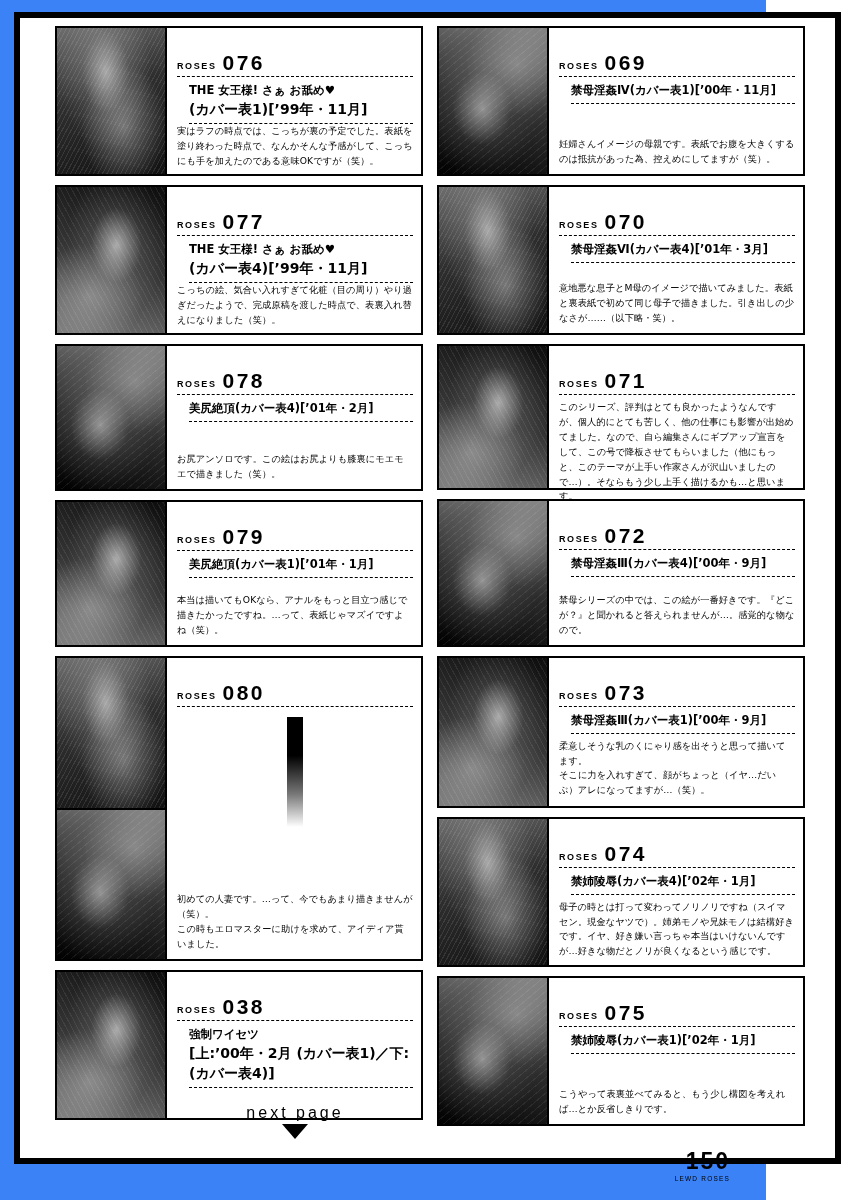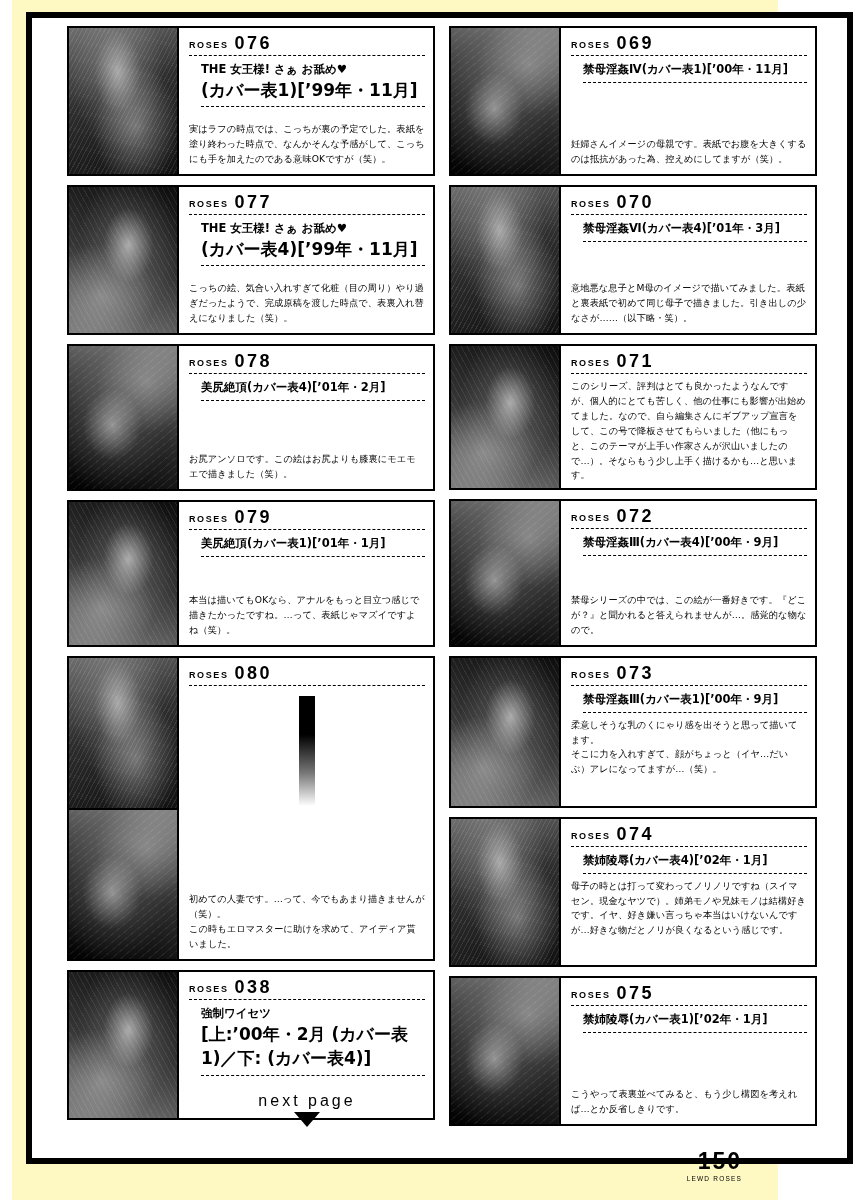--- a/index.html
+++ b/index.html
@@ -9,23 +9,23 @@
   }
   body {
     width: 855px;
     height: 1200px;
     position: relative;
     font-family: "DejaVu Sans", sans-serif;
     overflow: hidden;
   }
   .page {
     position: absolute;
-    left: 12px; top: 0;
+    left: 0; top: 0;
     width: 766px; height: 1200px;
-    background: #fef9c3;
+    background: #3b82f6;
   }
   
   .frame {
     position: absolute;
     left: 14px; top: 12px;
     width: 827px; height: 1152px;
     background: #000000;
   }
   .inner-white {
     position: absolute;
@@ -105,40 +105,41 @@
   .code-label {
     font-family: "Liberation Sans", sans-serif;
     font-size: 9px;
     letter-spacing: 1.6px;
     font-weight: 700;
     color: #000;
     transform: translateY(-1px);
   }
   .code-num {
     font-family: "Liberation Sans", sans-serif;
-    font-size: 18px;
+    font-size: 21px;
     font-weight: 700;
     letter-spacing: 2.5px;
     color: #000;
     line-height: 1;
+    margin-top: 18px;
   }
   .title-line {
     margin-top: 5px;
     font-family: "DejaVu Sans", sans-serif;
     font-size: 11.5px;
     font-weight: 700;
     color: #000;
     line-height: 1.45;
     border-bottom: 1px dashed #000;
     padding-bottom: 4px;
     margin-left: 12px;
   }
   .title-line .sub {
     display: block;
-    font-size: 17px;
+    font-size: 14px;
   }
   .note {
     margin-top: 5px;
     font-family: "DejaVu Sans", sans-serif;
     font-size: 9.2px;
     line-height: 1.62;
     color: #000;
     letter-spacing: 0.1px;
   }
   .note.bottom {

